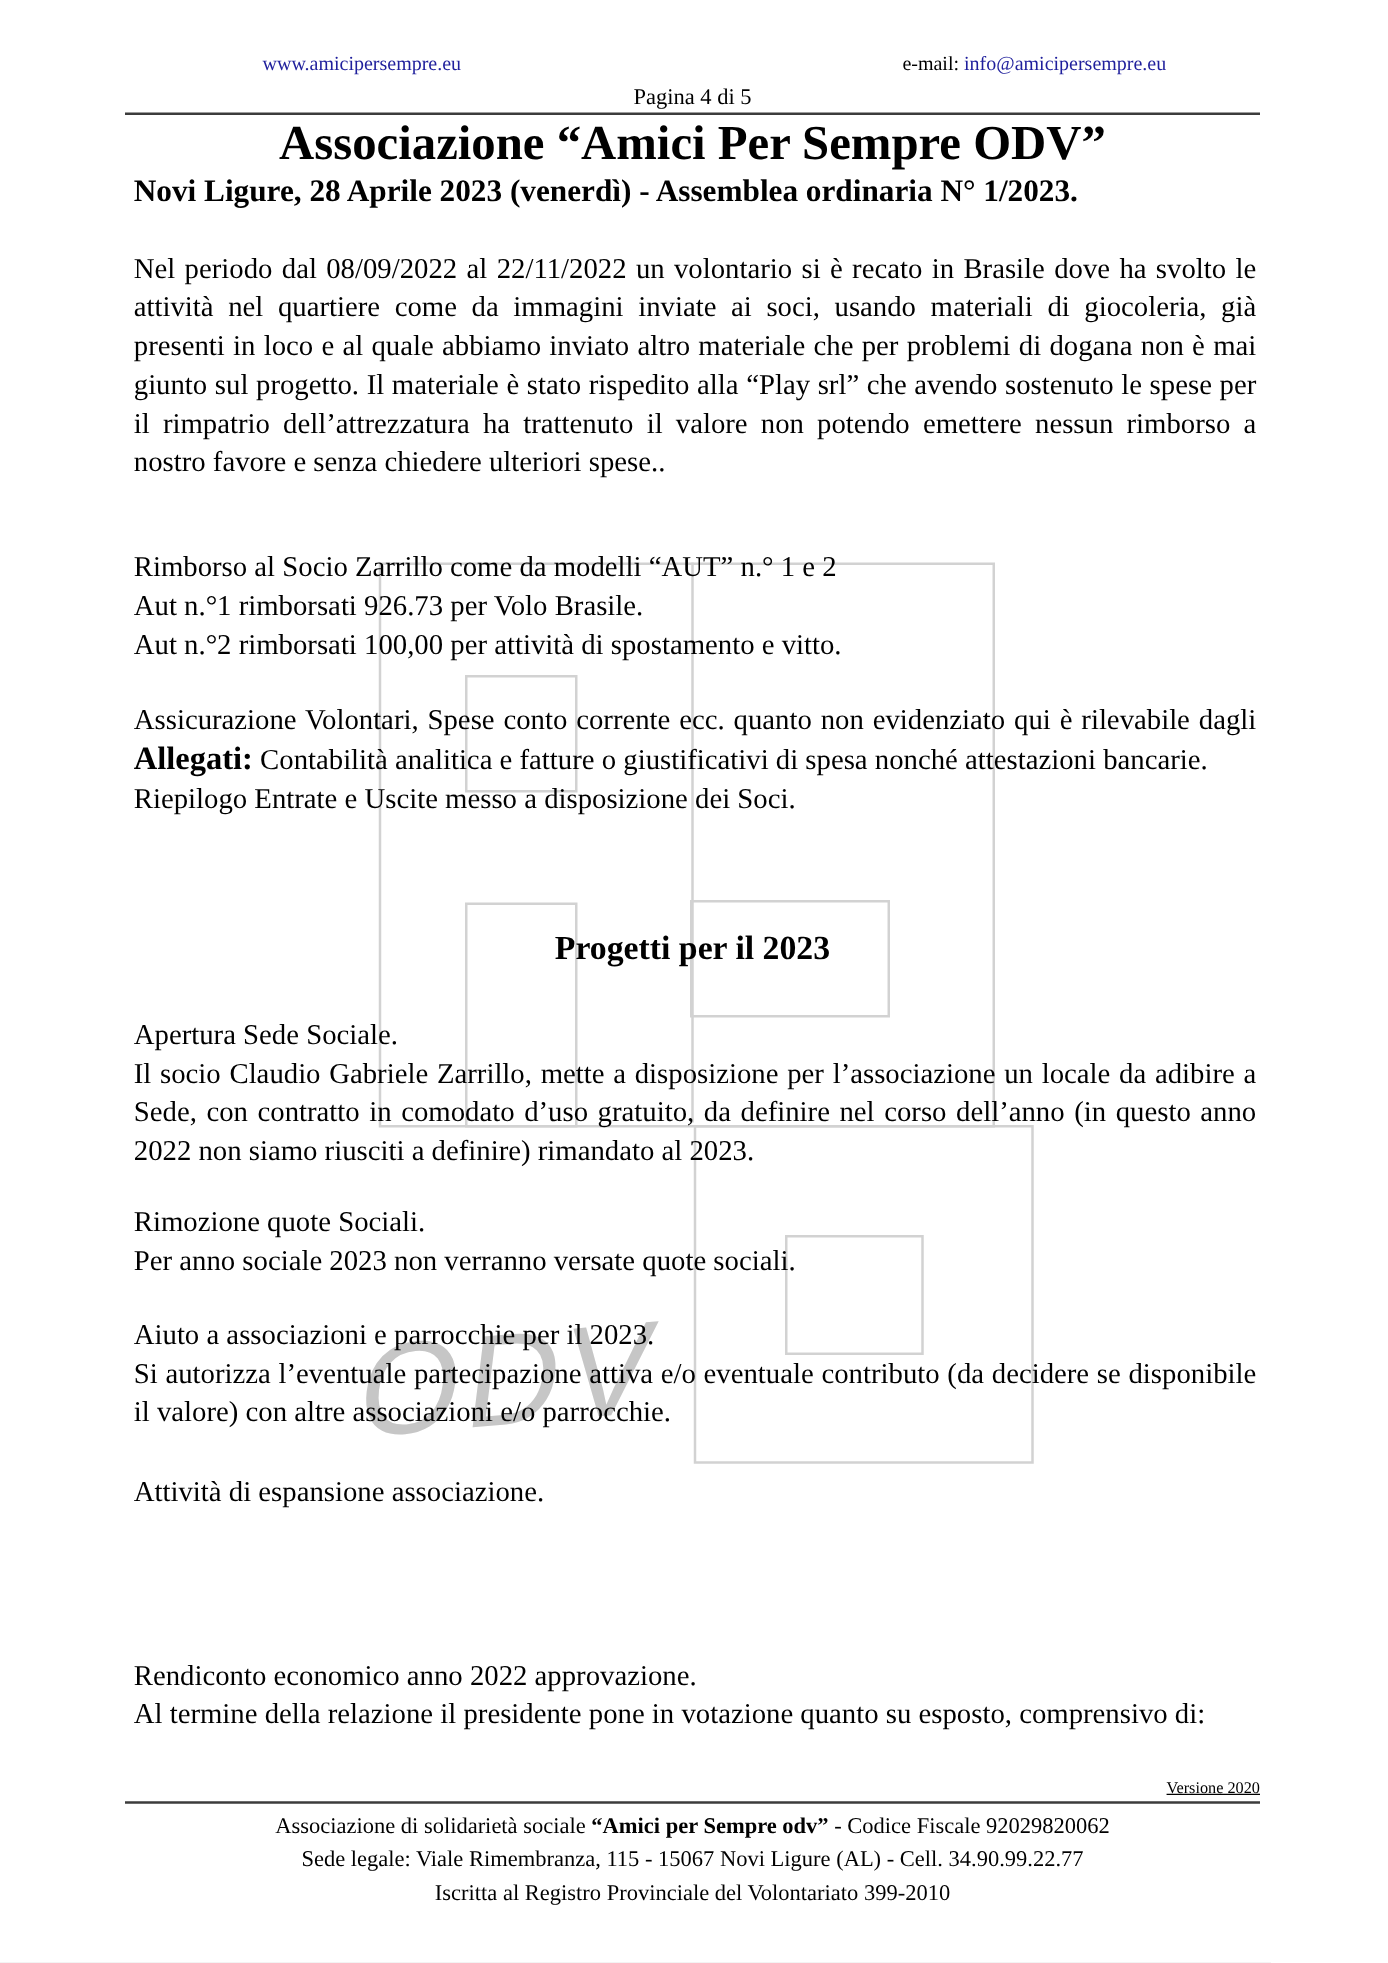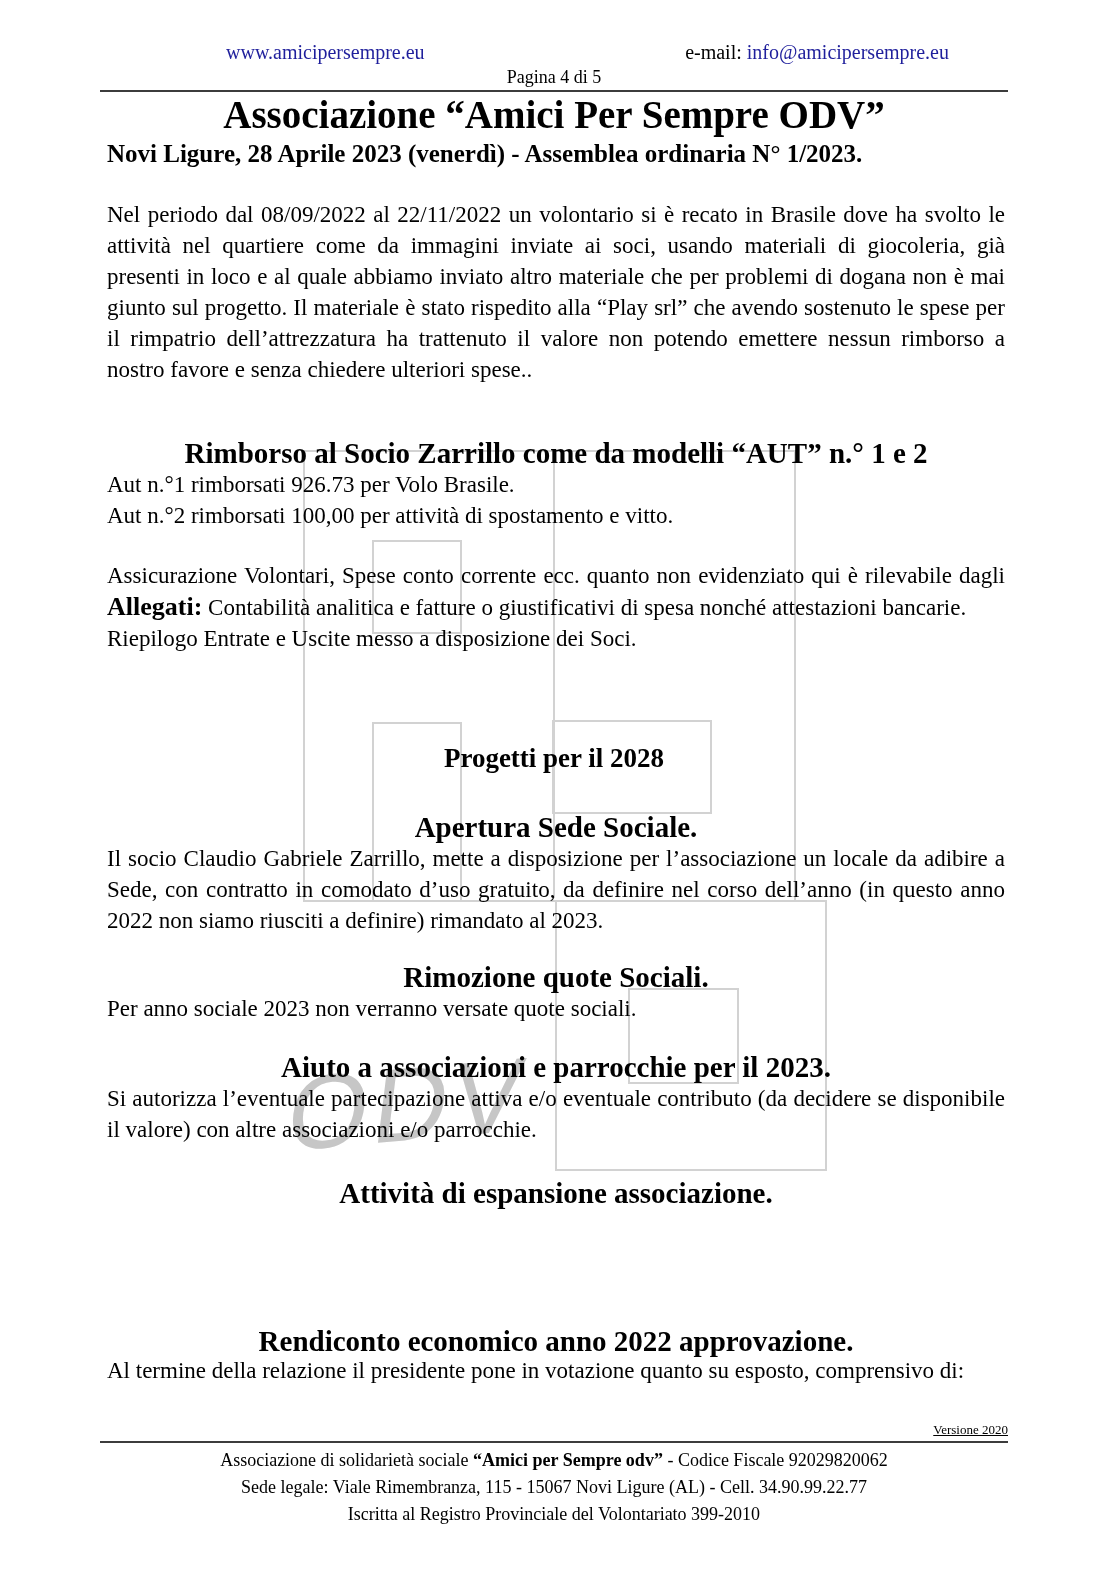--- a/index.html
+++ b/index.html
@@ -22,33 +22,33 @@
   .wm-odv{
     position:absolute;left:288px;top:1052px;
     font-family:"Liberation Sans", sans-serif;
     font-size:104px;font-weight:400;color:#c6c6c6;
     letter-spacing:5px;line-height:1;
     transform:rotate(-5deg) skewX(-12deg);
     pointer-events:none;
   }
 
   
-  .header-row{top:38px;left:123px;width:898px;display:flex;justify-content:space-between;
-    padding-left:103px;padding-right:72px;box-sizing:border-box;font-size:20px;line-height:28px;}
+  .header-row{top:38px;left:107px;width:898px;display:flex;justify-content:space-between;
+    padding-left:103px;padding-right:72px;box-sizing:border-box;font-size:16px;line-height:28px;}
   .link{color:#1f1f9c;text-decoration:none;cursor:pointer;}
   .email-label{color:#000;}
   .page-indicator{top:66px;left:100px;width:908px;text-align:center;font-size:18px;line-height:22px;}
   .hr-top{top:90px;}
 
   
   .title{top:92px;left:100px;width:908px;text-align:center;font-size:39px;line-height:46px;font-weight:700;margin:0;}
   .subtitle{top:139px;font-size:25px;line-height:30px;font-weight:700;margin:0;}
   .par{font-size:23px;line-height:31px;margin:0;text-align:justify;}
   .line{font-size:23px;line-height:31px;margin:0;}
-  .h{font-size:29px;line-height:31px;font-weight:700;margin:0;text-align:center;}
+  .h{font-size:23px;line-height:31px;font-weight:400;margin:0;}
   .allegati{font-weight:700;font-size:26px;}
   .center-h{top:741px;left:100px;width:908px;text-align:center;font-size:27px;line-height:34px;font-weight:700;margin:0;}
   .sec-compact .par,.sec-compact .line,.sec-compact .h{line-height:30px;}
 
   
   .version{top:1422px;left:100px;width:908px;text-align:right;font-size:13px;line-height:16px;text-decoration:underline;}
   .hr-bottom{top:1441px;border-top-width:2px;}
   .footer{top:1447px;left:100px;width:908px;text-align:center;font-size:18px;line-height:27px;}
   .footer .b{font-weight:700;}
 </style>
@@ -87,21 +87,21 @@
     <h3 class="h">Rimborso al Socio Zarrillo come da modelli “AUT” n.° 1 e 2</h3>
     <p class="line">Aut n.°1 rimborsati 926.73 per Volo Brasile.</p>
     <p class="line">Aut n.°2 rimborsati 100,00 per attività di spostamento e vitto.</p>
   </div>
 
   <div class="abs txt" style="top:560px;">
     <p class="par"><span>Assicurazione Volontari, Spese conto corrente ecc. quanto non evidenziato qui è rilevabile dagli </span><span class="allegati">Allegati:</span><span> Contabilità analitica e fatture o giustificativi di spesa nonché attestazioni bancarie.</span></p>
     <p class="line">Riepilogo Entrate e Uscite messo a disposizione dei Soci.</p>
   </div>
 
-  <h2 class="abs center-h">Progetti per il 2028</h2>
+  <h2 class="abs center-h">Progetti per il 2023</h2>
 
   <div class="abs txt" style="top:812px;">
     <h3 class="h">Apertura Sede Sociale.</h3>
     <p class="par">Il socio Claudio Gabriele Zarrillo, mette a disposizione per l’associazione un locale da adibire a Sede, con contratto in comodato d’uso gratuito, da definire nel corso dell’anno (in questo anno 2022 non siamo riusciti a definire) rimandato al 2023.</p>
   </div>
 
   <div class="abs txt" style="top:962px;">
     <h3 class="h">Rimozione quote Sociali.</h3>
     <p class="par">Per anno sociale 2023 non verranno versate quote sociali.</p>
   </div>

